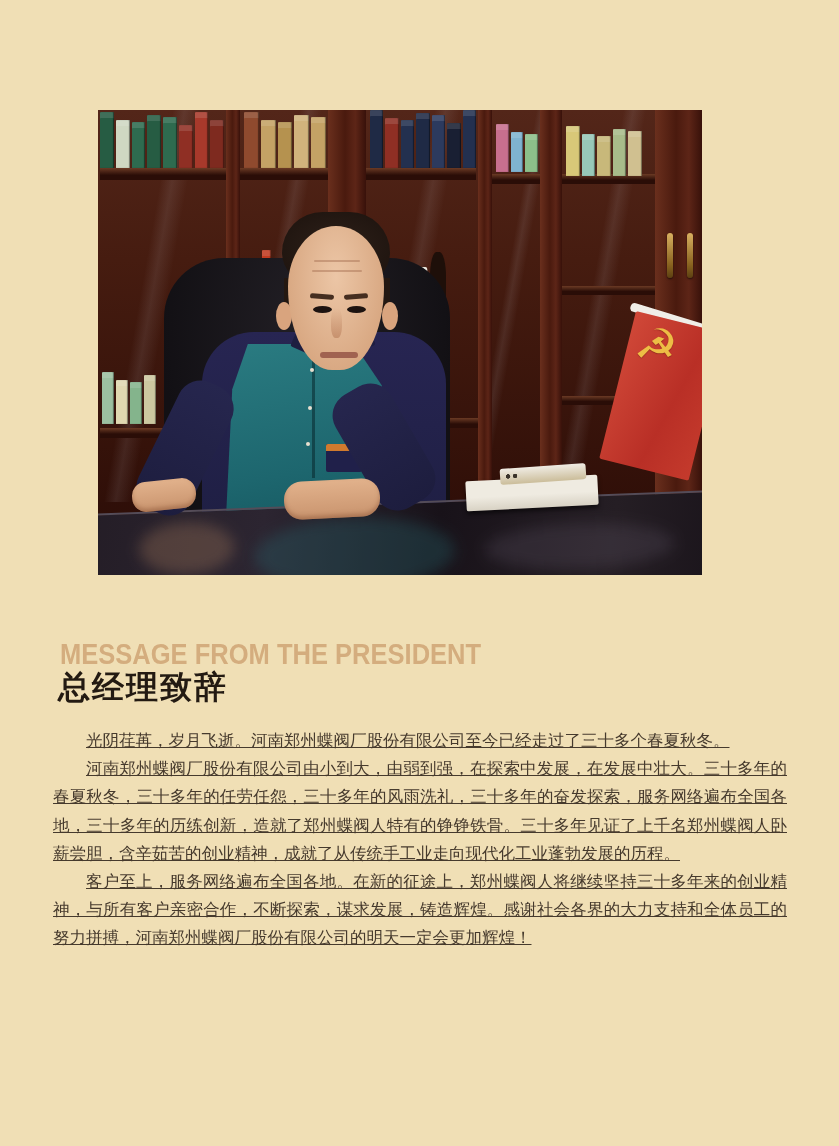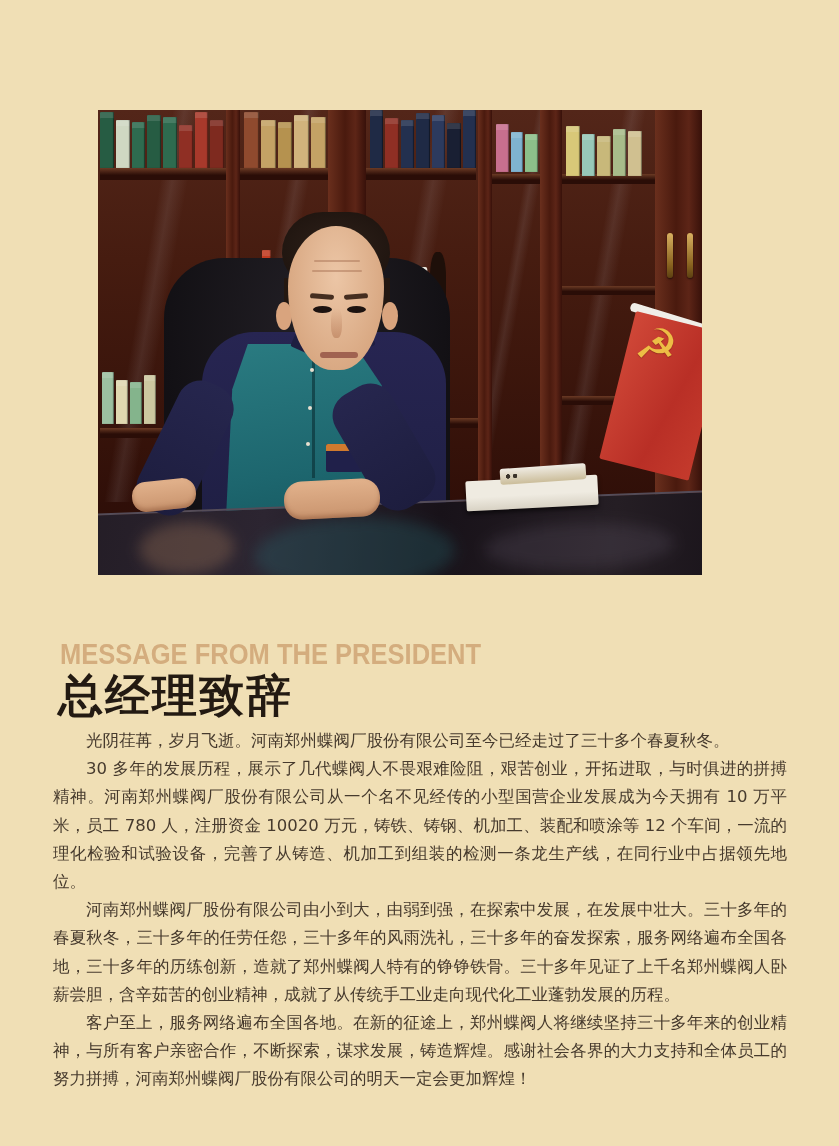--- a/index.html
+++ b/index.html
@@ -73,25 +73,25 @@
         font-family:"DejaVu Sans",sans-serif;text-shadow:0 1px 1px rgba(90,20,10,.5);}
 
   
   .caption{position:absolute;left:511px;top:579px;color:#2a2018;}
   .caption-cn{font-size:15px;font-weight:bold;letter-spacing:1.5px;line-height:18px;}
   .caption-en{font-size:12px;font-weight:bold;font-family:"DejaVu Sans Mono","Liberation Mono",monospace;
               letter-spacing:.3px;line-height:16px;margin-top:1px;}
   .title-en{position:absolute;left:60px;top:638px;font-size:29px;font-weight:800;color:#d4ad7e;
             letter-spacing:0px;transform:scaleX(.88);transform-origin:0 50%;white-space:nowrap;
             font-family:"Liberation Sans","DejaVu Sans",sans-serif;}
-  .title-cn{position:absolute;left:58px;top:666px;font-size:45px;font-weight:bold;color:#231a12;
+  .title-cn{position:absolute;left:58px;top:666px;font-size:32px;font-weight:bold;color:#231a12;
             letter-spacing:2px;font-family:"DejaVu Serif","Liberation Serif",serif;}
   .bodytext{position:absolute;left:53px;top:727px;width:734px;font-size:16.5px;line-height:28.2px;
             color:#463a2d;text-align:justify;}
-  .bodytext p{margin:0;text-indent:2em;}
+  .bodytext p{margin:0;text-indent:2em;text-decoration:underline;}
 </style>
 </head>
 <body>
 
 <div class="page">
 
   <div class="photo">
 
     <div class="glass" style="left:0;width:128px"></div>
     <div class="glass" style="left:142px;width:88px"></div>
@@ -225,18 +225,17 @@
         <div class="book" style="background: rgb(213, 146, 164); height: 14px;"></div>
       </div>
     </div>
 
 
   <div class="title-en">MESSAGE FROM THE PRESIDENT</div>
   <div class="title-cn">总经理致辞</div>
 
   <div class="bodytext">
     <p>光阴荏苒，岁月飞逝。河南郑州蝶阀厂股份有限公司至今已经走过了三十多个春夏秋冬。</p>
-    <p>30 多年的发展历程，展示了几代蝶阀人不畏艰难险阻，艰苦创业，开拓进取，与时俱进的拼搏精神。河南郑州蝶阀厂股份有限公司从一个名不见经传的小型国营企业发展成为今天拥有 10 万平米，员工 780 人，注册资金 10020 万元，铸铁、铸钢、机加工、装配和喷涂等 12 个车间，一流的理化检验和试验设备，完善了从铸造、机加工到组装的检测一条龙生产线，在同行业中占据领先地位。</p>
     <p>河南郑州蝶阀厂股份有限公司由小到大，由弱到强，在探索中发展，在发展中壮大。三十多年的春夏秋冬，三十多年的任劳任怨，三十多年的风雨洗礼，三十多年的奋发探索，服务网络遍布全国各地，三十多年的历练创新，造就了郑州蝶阀人特有的铮铮铁骨。三十多年见证了上千名郑州蝶阀人卧薪尝胆，含辛茹苦的创业精神，成就了从传统手工业走向现代化工业蓬勃发展的历程。</p>
     <p>客户至上，服务网络遍布全国各地。在新的征途上，郑州蝶阀人将继续坚持三十多年来的创业精神，与所有客户亲密合作，不断探索，谋求发展，铸造辉煌。感谢社会各界的大力支持和全体员工的努力拼搏，河南郑州蝶阀厂股份有限公司的明天一定会更加辉煌！</p>
   </div>
 
 </div>
 
 </body></html>

